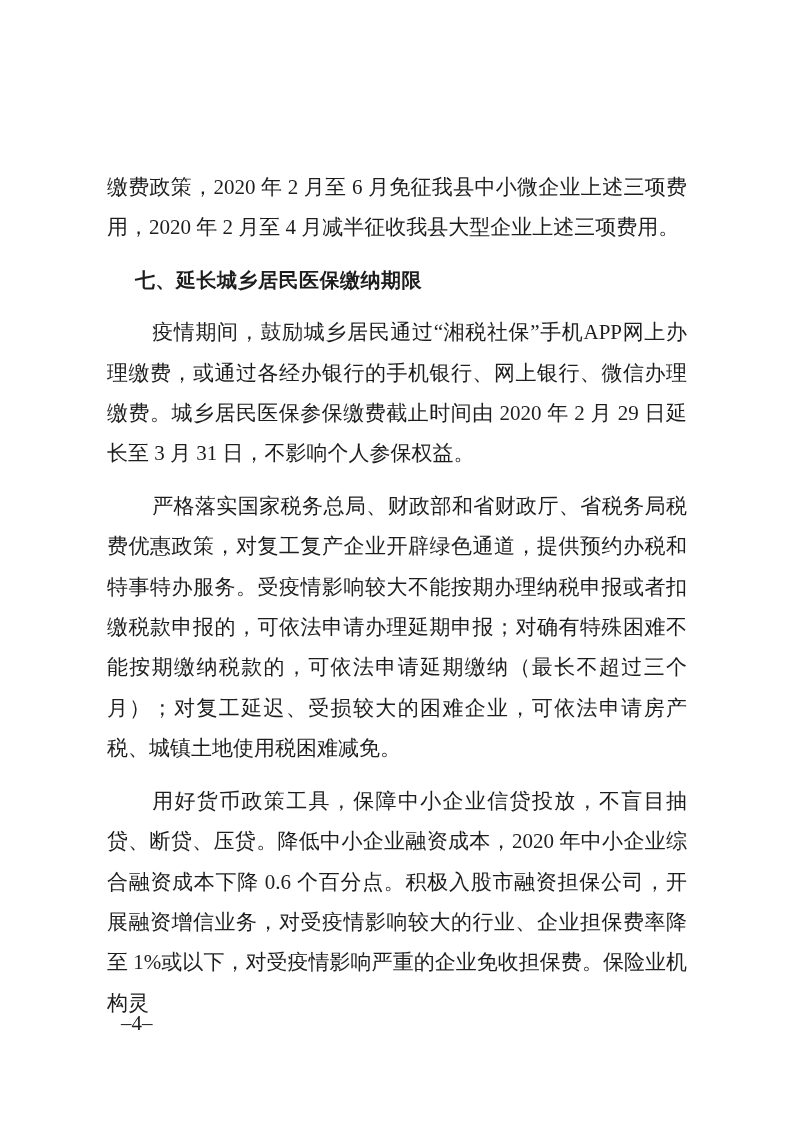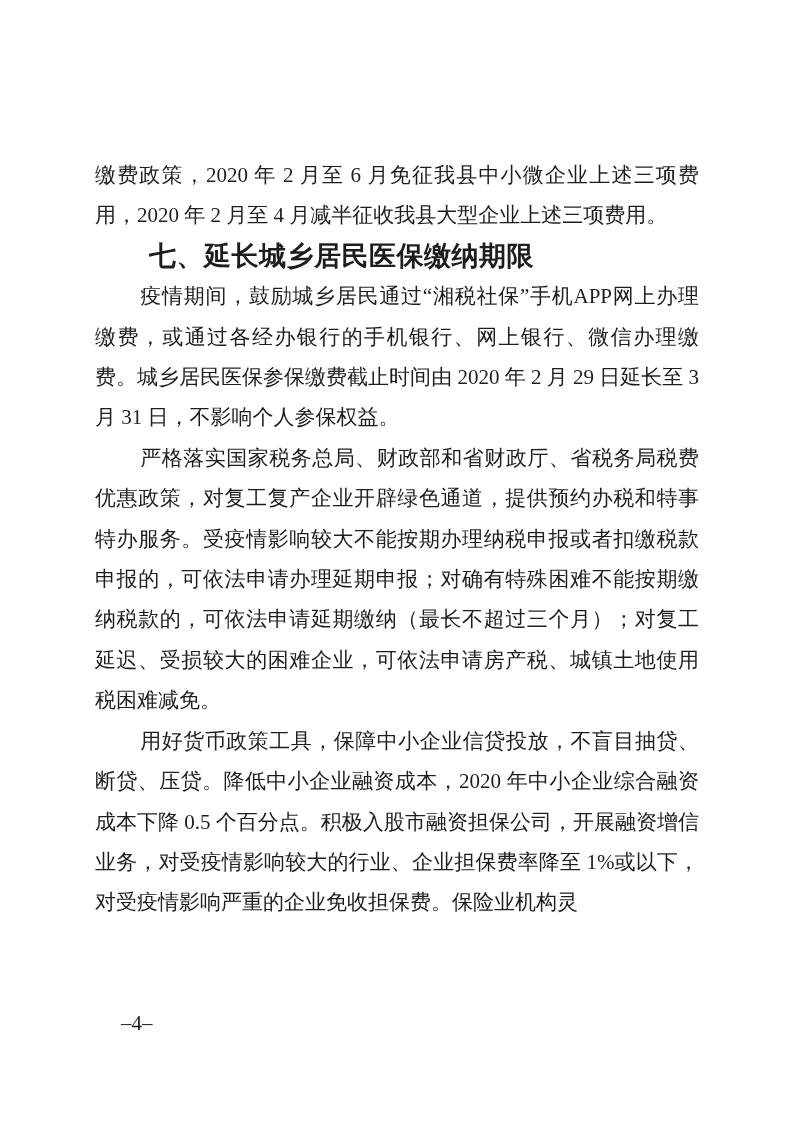--- a/index.html
+++ b/index.html
@@ -20,33 +20,33 @@
     top: 155px;
     width: 604px;
     color: #1d1d1d;
     font-family: "Liberation Serif", "DejaVu Serif", serif;
     font-size: 21px;
     line-height: 40.4px;
     text-align: justify;
     text-justify: inter-ideograph;
   }
   p.para {
-    margin: 0;
+    margin: 12px;
     padding: 0;
     text-indent: 2.15em;
   }
   p.para.no-indent {
     text-indent: 0;
   }
   h2.heading {
     margin: 0;
     padding: 0;
     font-family: "Liberation Sans", "DejaVu Sans", sans-serif;
     font-weight: bold;
-    font-size: 27px;
+    font-size: 20px;
     line-height: 40.4px;
     text-indent: 2.0em;
     letter-spacing: 0.5px;
     text-align: left;
   }
   .page-number {
     position: absolute;
     left: 121px;
     top: 1013px;
     color: #1d1d1d;
@@ -57,16 +57,16 @@
 </style>
 </head>
 <body>
 
 <div class="page">
   <div class="content">
     <p class="para no-indent">缴费政策，2020 年 2 月至 6 月免征我县中小微企业上述三项费用，2020 年 2 月至 4 月减半征收我县大型企业上述三项费用。</p>
     <h2 class="heading">七、延长城乡居民医保缴纳期限</h2>
     <p class="para">疫情期间，鼓励城乡居民通过“湘税社保”手机APP网上办理缴费，或通过各经办银行的手机银行、网上银行、微信办理缴费。城乡居民医保参保缴费截止时间由 2020 年 2 月 29 日延长至 3 月 31 日，不影响个人参保权益。</p>
     <p class="para">严格落实国家税务总局、财政部和省财政厅、省税务局税费优惠政策，对复工复产企业开辟绿色通道，提供预约办税和特事特办服务。受疫情影响较大不能按期办理纳税申报或者扣缴税款申报的，可依法申请办理延期申报；对确有特殊困难不能按期缴纳税款的，可依法申请延期缴纳（最长不超过三个月）；对复工延迟、受损较大的困难企业，可依法申请房产税、城镇土地使用税困难减免。</p>
-    <p class="para">用好货币政策工具，保障中小企业信贷投放，不盲目抽贷、断贷、压贷。降低中小企业融资成本，2020 年中小企业综合融资成本下降 0.5 个百分点。积极入股市融资担保公司，开展融资增信业务，对受疫情影响较大的行业、企业担保费率降至 1%或以下，对受疫情影响严重的企业免收担保费。保险业机构灵</p>
+    <p class="para">用好货币政策工具，保障中小企业信贷投放，不盲目抽贷、断贷、压贷。降低中小企业融资成本，2020 年中小企业综合融资成本下降 0.6 个百分点。积极入股市融资担保公司，开展融资增信业务，对受疫情影响较大的行业、企业担保费率降至 1%或以下，对受疫情影响严重的企业免收担保费。保险业机构灵</p>
   </div>
   <div class="page-number">–4–</div>
 </div>
 
 </body></html>

